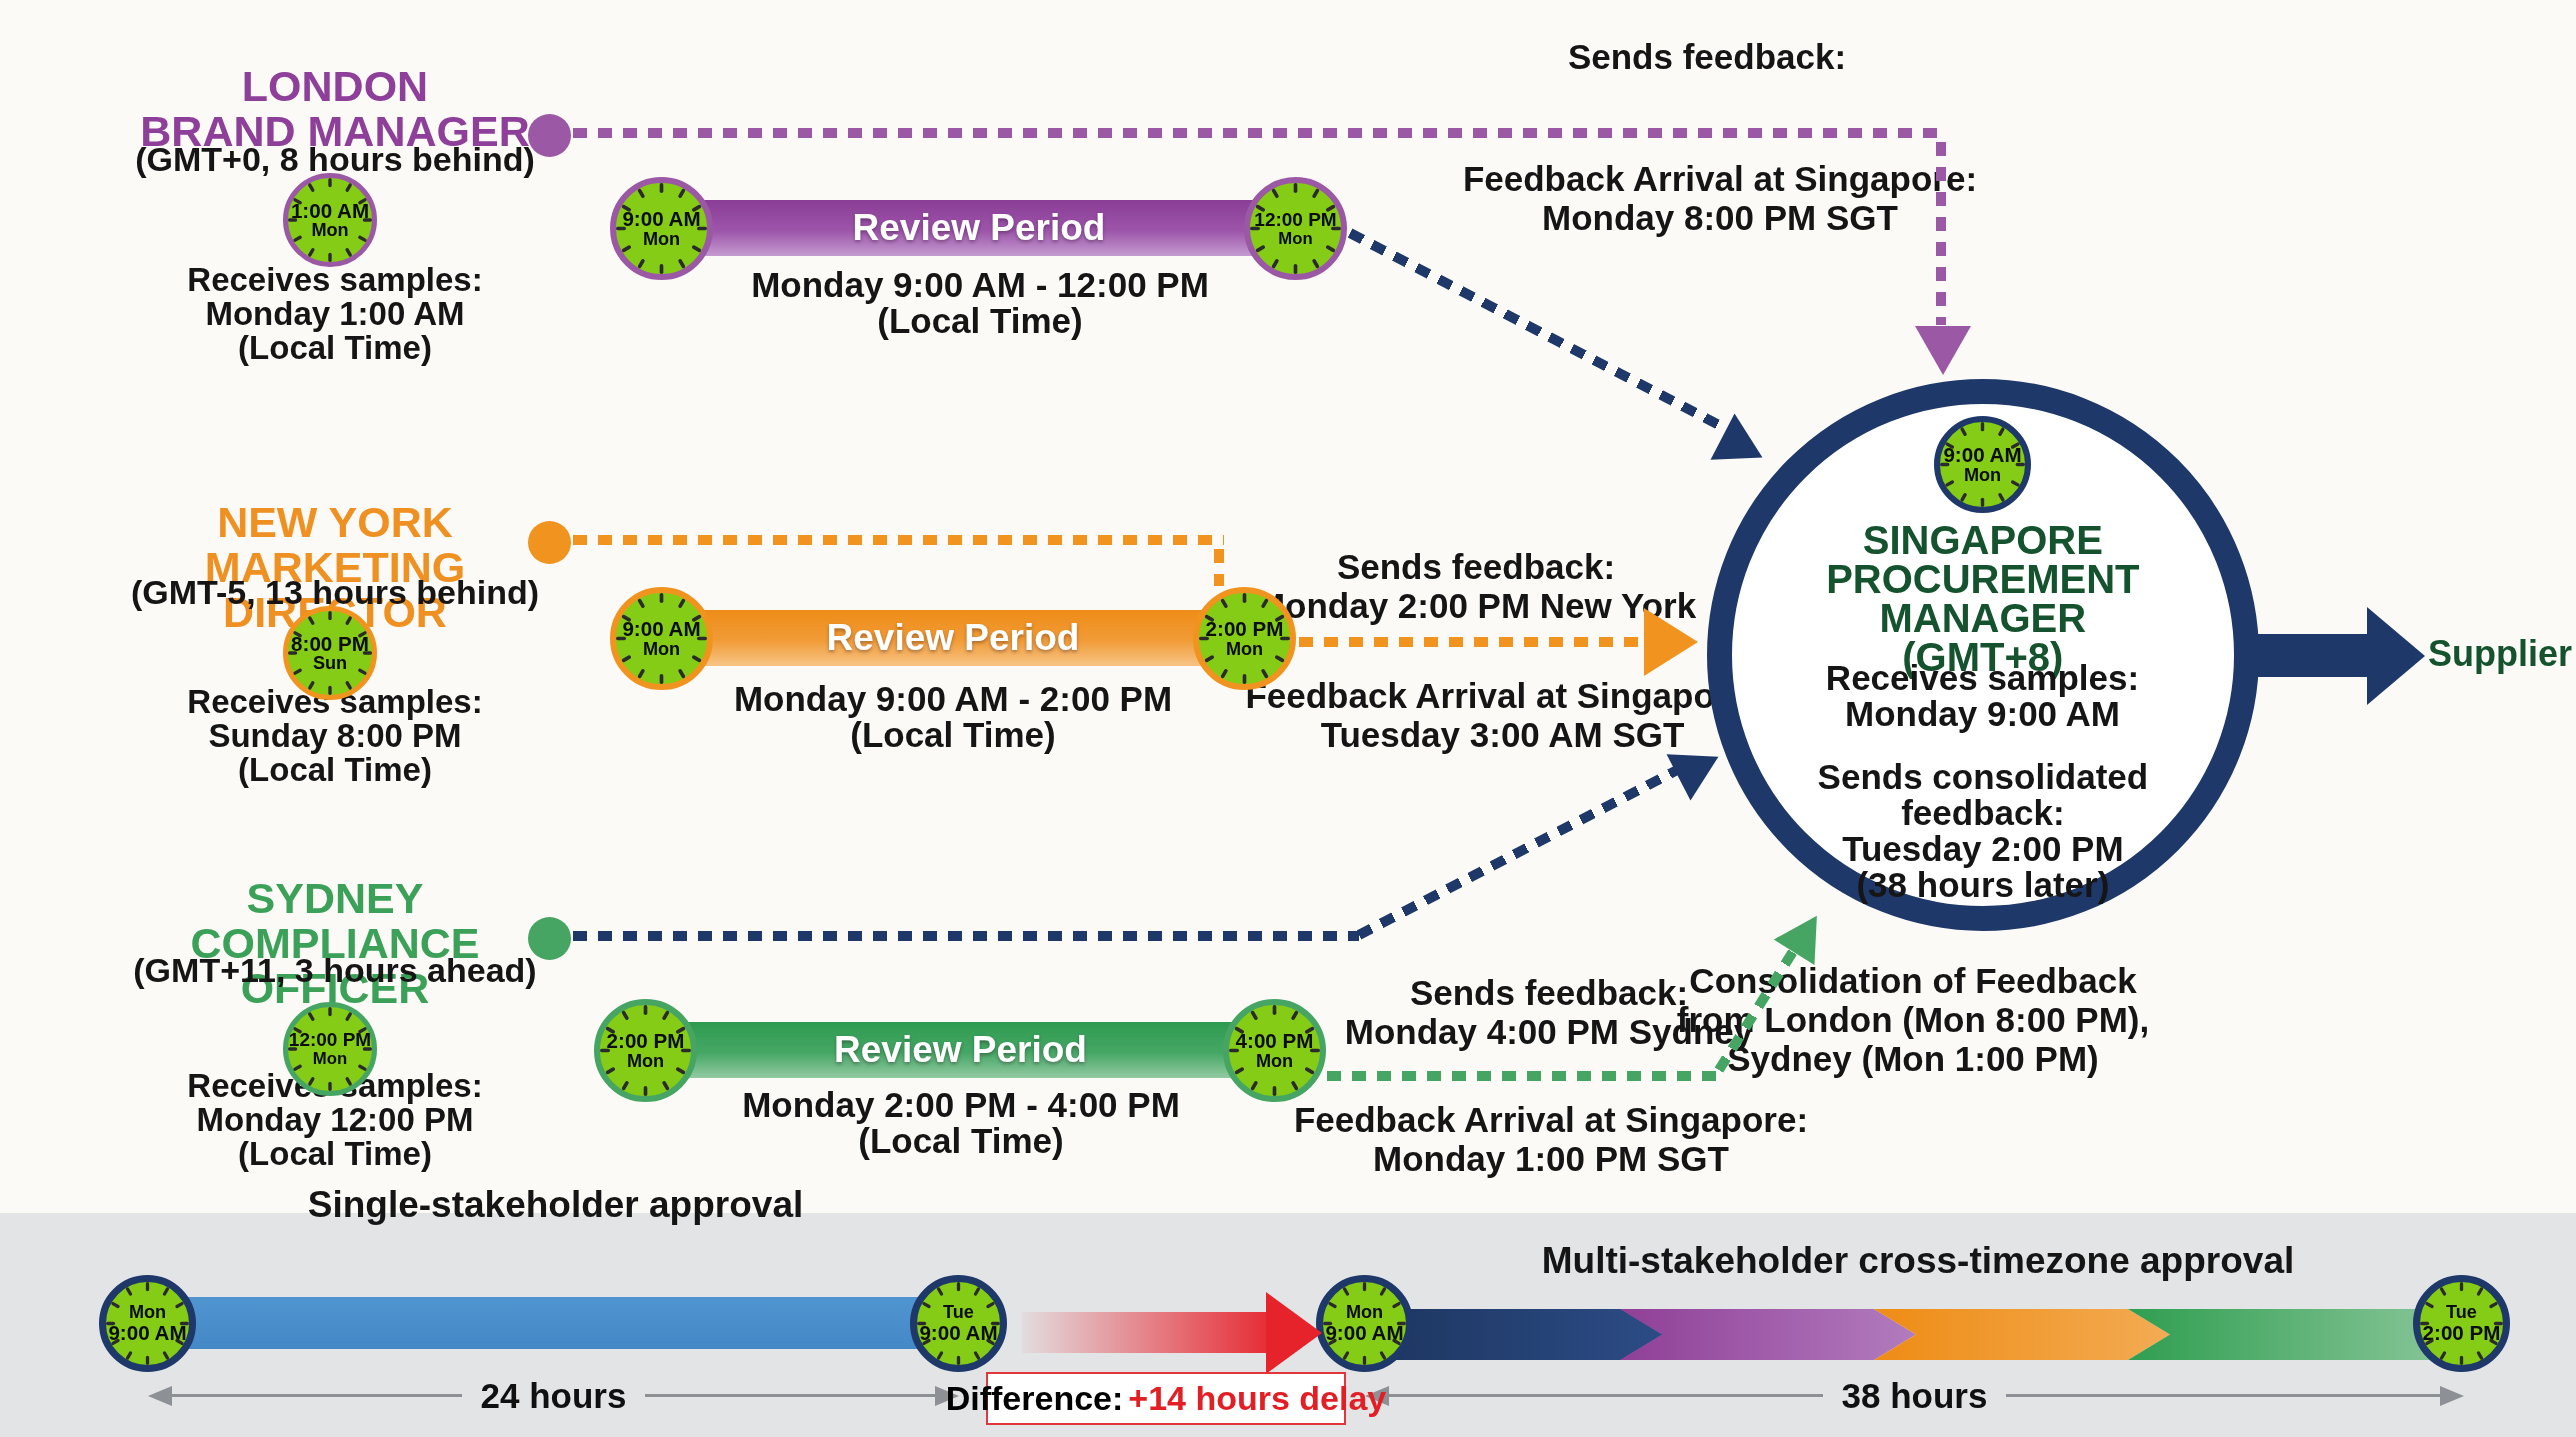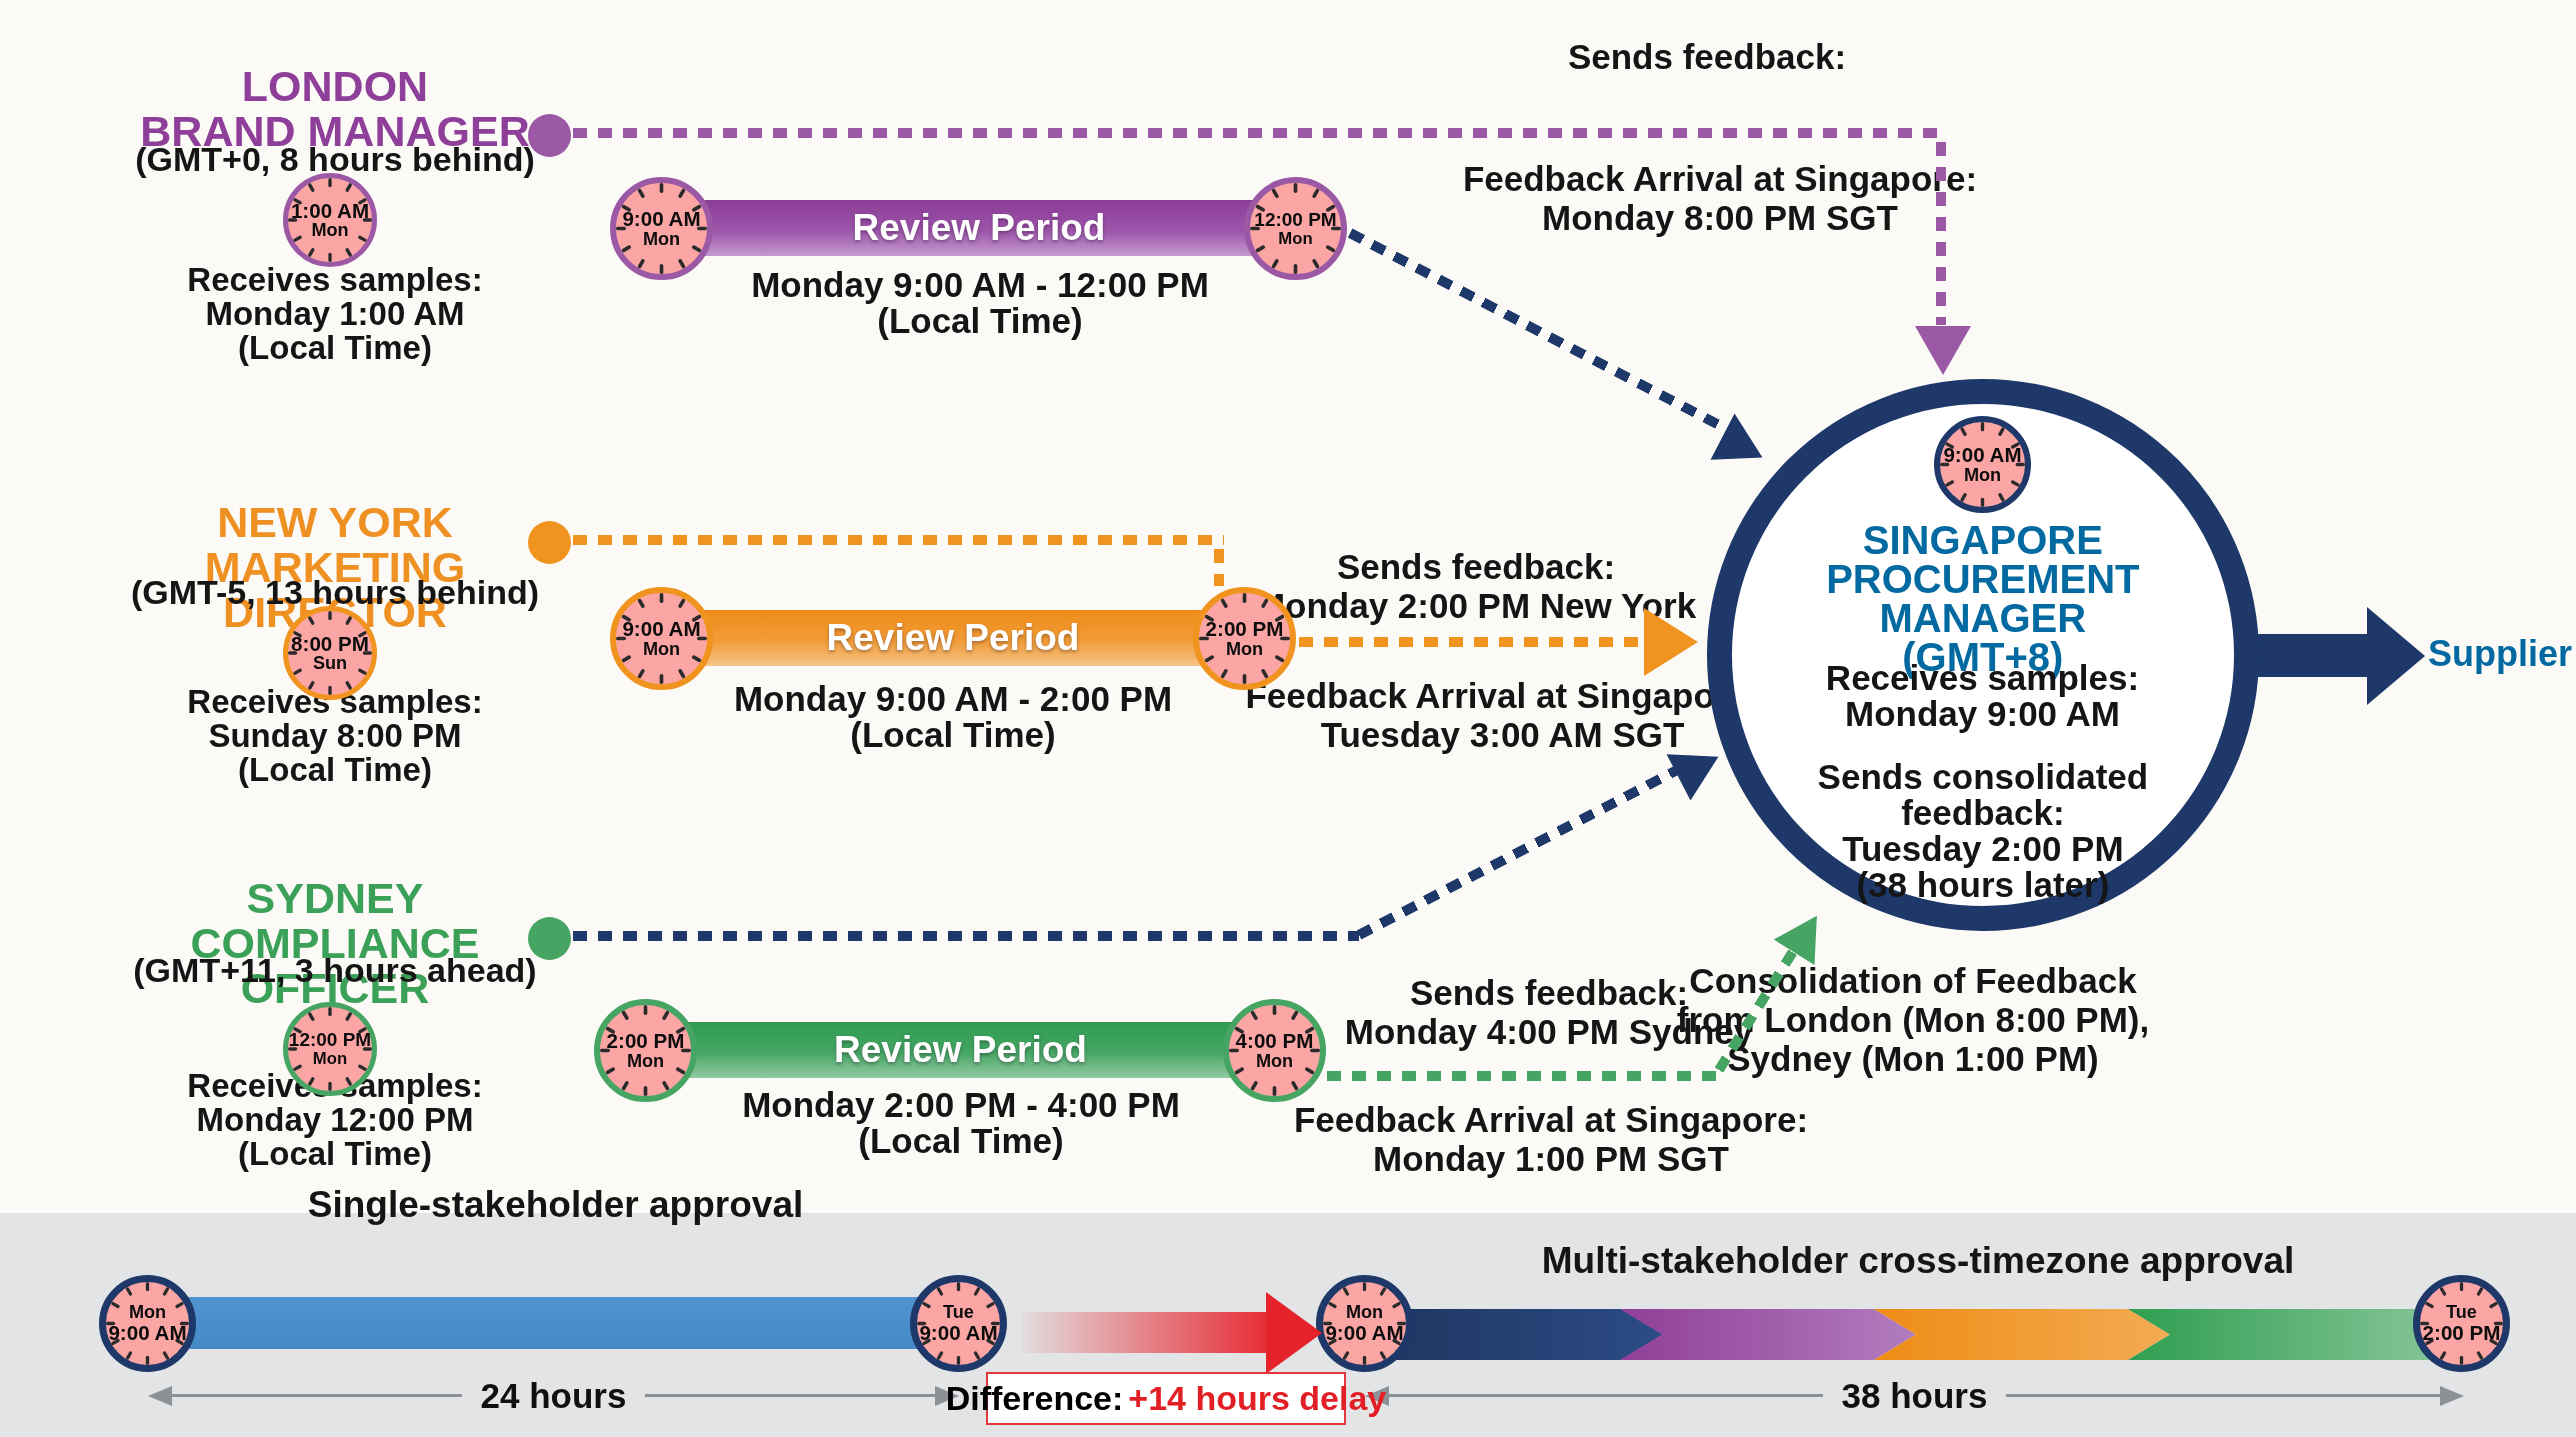--- a/index.html
+++ b/index.html
@@ -1,41 +1,41 @@
 <!DOCTYPE html>
 <html style="font-size:15px"><head>
 <meta charset="utf-8">
 <style>
   html,body{margin:0;padding:0}
   body{width:2576px;height:1438px;position:relative;overflow:hidden;
        background:#fbfaf6;font-family:"Liberation Sans",sans-serif;}
   .abs{position:absolute}
   .tcenter{position:absolute;text-align:center;font-weight:700;color:#151515}
-  .clock{position:absolute;background:#fca5a5;border:6.6px solid #444;border-radius:50%;
+  .clock{position:absolute;background:#84cc16;border:6.6px solid #444;border-radius:50%;
          display:flex;flex-direction:column;align-items:center;justify-content:center;
          z-index:6;font-weight:700;color:#0d0d0d;line-height:1.04;text-align:center;
          box-sizing:border-box;font-size:20.6px;white-space:nowrap}
   .clock .ticks{position:absolute;inset:0;width:100%;height:100%}
   .clock .sm{font-size:.88em}
   .clock.fs20{font-size:19px}
   .rbar{position:absolute;height:56px;display:flex;align-items:center;justify-content:center;
         z-index:2;color:#fff;font-weight:700;font-size:37px;text-shadow:0 1.9px 3.7px rgba(30,10,30,.35)}
   .bar-purple{background:linear-gradient(180deg,#8a3d96 0%,#9d55aa 55%,#c49bd0 100%)}
   .bar-orange{background:linear-gradient(180deg,#ee8c17 0%,#f19c38 55%,#f7c486 100%)}
   .bar-green {background:linear-gradient(180deg,#2e9b50 0%,#46a765 55%,#93caa2 100%)}
   .dot{position:absolute;width:43px;height:43px;border-radius:50%;z-index:2}
   .dlh{position:absolute;height:10.3px;z-index:1;
        background:repeating-linear-gradient(90deg,var(--c) 0 14px,transparent 14px 25px)}
   .dlv{position:absolute;width:10.3px;z-index:1;
        background:repeating-linear-gradient(180deg,var(--c) 0 14px,transparent 14px 25px)}
   .diag{transform-origin:0 50%}
   .tri{position:absolute;width:0;height:0;z-index:7}
   .hub{position:absolute;left:1707px;top:379px;width:552px;height:552px;background:#fff;
        border:25px solid #1d3869;border-radius:50%;z-index:3;box-sizing:border-box}
-  .navytext{color:#0369a1}
+  .navytext{color:#14532d}
   .band{position:absolute;left:0;top:1213px;width:2576px;height:225px;background:#e2e4e6;z-index:0}
   .seg{position:absolute;top:1309px;height:51px;z-index:2}
   .measure{position:absolute;display:flex;align-items:center;height:43px;z-index:2}
   .mline{flex:1;height:2.8px;background:#8d9196}
   .mtext{padding:0 19px;font-size:35px;font-weight:700;color:#101010;white-space:nowrap}
   .mcapL{width:0;height:0;border-top:10.3px solid transparent;border-bottom:10.3px solid transparent;border-right:24px solid #8d9196}
   .mcapR{width:0;height:0;border-top:10.3px solid transparent;border-bottom:10.3px solid transparent;border-left:24px solid #8d9196}
   .diffbox{position:absolute;left:986px;top:1372px;width:356px;height:49px;background:#fff;
            border:2.8px solid #e2363c;display:flex;align-items:center;justify-content:center;
            gap:5px;font-size:34px;font-weight:700;z-index:8;white-space:nowrap}

